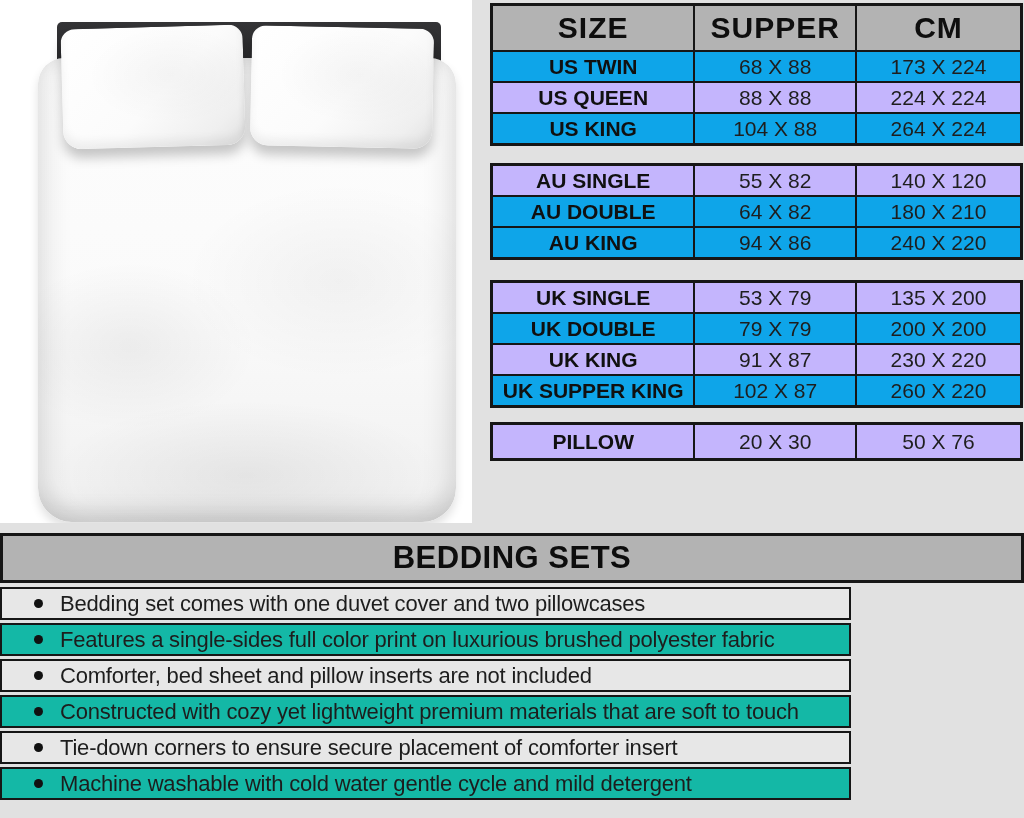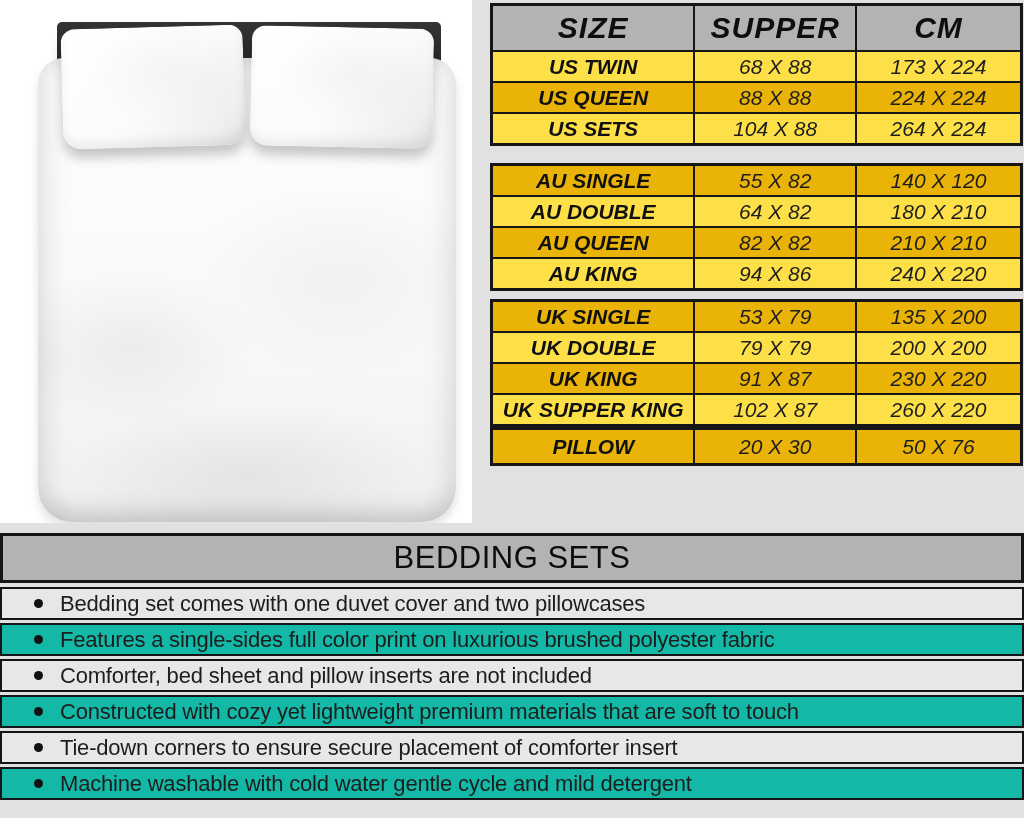--- a/index.html
+++ b/index.html
@@ -45,45 +45,45 @@
   .pillow.left{left:62px;transform:rotate(-1.6deg);}
   .pillow.right{left:251px;transform:rotate(1.2deg);}
 
   
   .size-chart{position:absolute;left:490px;top:3px;width:533px;}
   table.section{
     width:533px;border-collapse:collapse;table-layout:fixed;
     border:3px solid #161616;
   }
   table.sec-us{margin-bottom:17px;}
-  table.sec-au{margin-bottom:8px;padding-left:28px;}
-  table.sec-uk{}
-  th,td{border:2px solid #161616;text-align:center;vertical-align:middle;overflow:hidden;white-space:nowrap;font-style:italic;}
+  table.sec-au{margin-bottom:20px;padding-left:28px;}
+  table.sec-uk{margin-bottom:14px;}
+  th,td{border:2px solid #161616;text-align:center;vertical-align:middle;overflow:hidden;white-space:nowrap;}
   th{
     height:42px;background:#b3b3b3;color:#0e0e0e;
     font-size:30px;font-weight:bold;letter-spacing:1px;
   }
   td{height:27px;font-size:21px;color:#1e1e1e;}
   table.sec-pillow td{height:31px;}
   td.c-size{font-weight:bold;color:#101010;}
   .col-size{width:201px;} .col-in{width:160px;} .col-cm{width:164px;}
-  tr.light td{background:#fde047;}
-  tr.gray  td{background:#eab308;}
+  tr.light td{background:#0ea5e9;}
+  tr.gray  td{background:#c4b5fd;}
 
   
   .info{position:absolute;left:0;top:533px;width:1024px;}
   .info-title-bar{
     box-sizing:border-box;width:1024px;height:50px;
     border:3px solid #161616;background:#b3b3b3;
     display:flex;align-items:center;justify-content:center;
-    font-size:31px;font-weight:normal;letter-spacing:0.5px;color:#0d0d0d;
+    font-size:31px;font-weight:bold;letter-spacing:0.5px;color:#0d0d0d;
     margin-bottom:4px;
   }
   .bullet-row{
-    box-sizing:border-box;width:1024px;height:33px;
+    box-sizing:border-box;width:851px;height:33px;
     border:2px solid #161616;
     display:flex;align-items:center;
     padding-left:32px;margin-bottom:3px;
     font-size:22px;color:#1d1d1d;letter-spacing:-0.2px;
   }
   .bullet-row.light{background:#e7e7e7;}
   .bullet-row.gray{background:#14b8a6;}
   .bullet-dot{
     width:9px;height:9px;border-radius:50%;background:#111;
     margin-right:17px;flex:0 0 auto;
@@ -118,21 +118,21 @@
           <td class="c-size">US TWIN</td>
           <td class="c-in">68 X 88</td>
           <td class="c-cm">173 X 224</td>
         </tr>
         <tr class="gray">
           <td class="c-size">US QUEEN</td>
           <td class="c-in">88 X 88</td>
           <td class="c-cm">224 X 224</td>
         </tr>
         <tr class="light">
-          <td class="c-size">US SETS</td>
+          <td class="c-size">US KING</td>
           <td class="c-in">104 X 88</td>
           <td class="c-cm">264 X 224</td>
         </tr>
       </tbody>
     </table>
     <table class="section sec-au">
       <colgroup>
         <col class="col-size">
         <col class="col-in">
         <col class="col-cm">
@@ -140,25 +140,20 @@
       <tbody>
         <tr class="gray">
           <td class="c-size">AU SINGLE</td>
           <td class="c-in">55 X 82</td>
           <td class="c-cm">140 X 120</td>
         </tr>
         <tr class="light">
           <td class="c-size">AU DOUBLE</td>
           <td class="c-in">64 X 82</td>
           <td class="c-cm">180 X 210</td>
-        </tr>
-        <tr class="gray">
-          <td class="c-size">AU QUEEN</td>
-          <td class="c-in">82 X 82</td>
-          <td class="c-cm">210 X 210</td>
         </tr>
         <tr class="light">
           <td class="c-size">AU KING</td>
           <td class="c-in">94 X 86</td>
           <td class="c-cm">240 X 220</td>
         </tr>
       </tbody>
     </table>
     <table class="section sec-uk">
       <colgroup>

